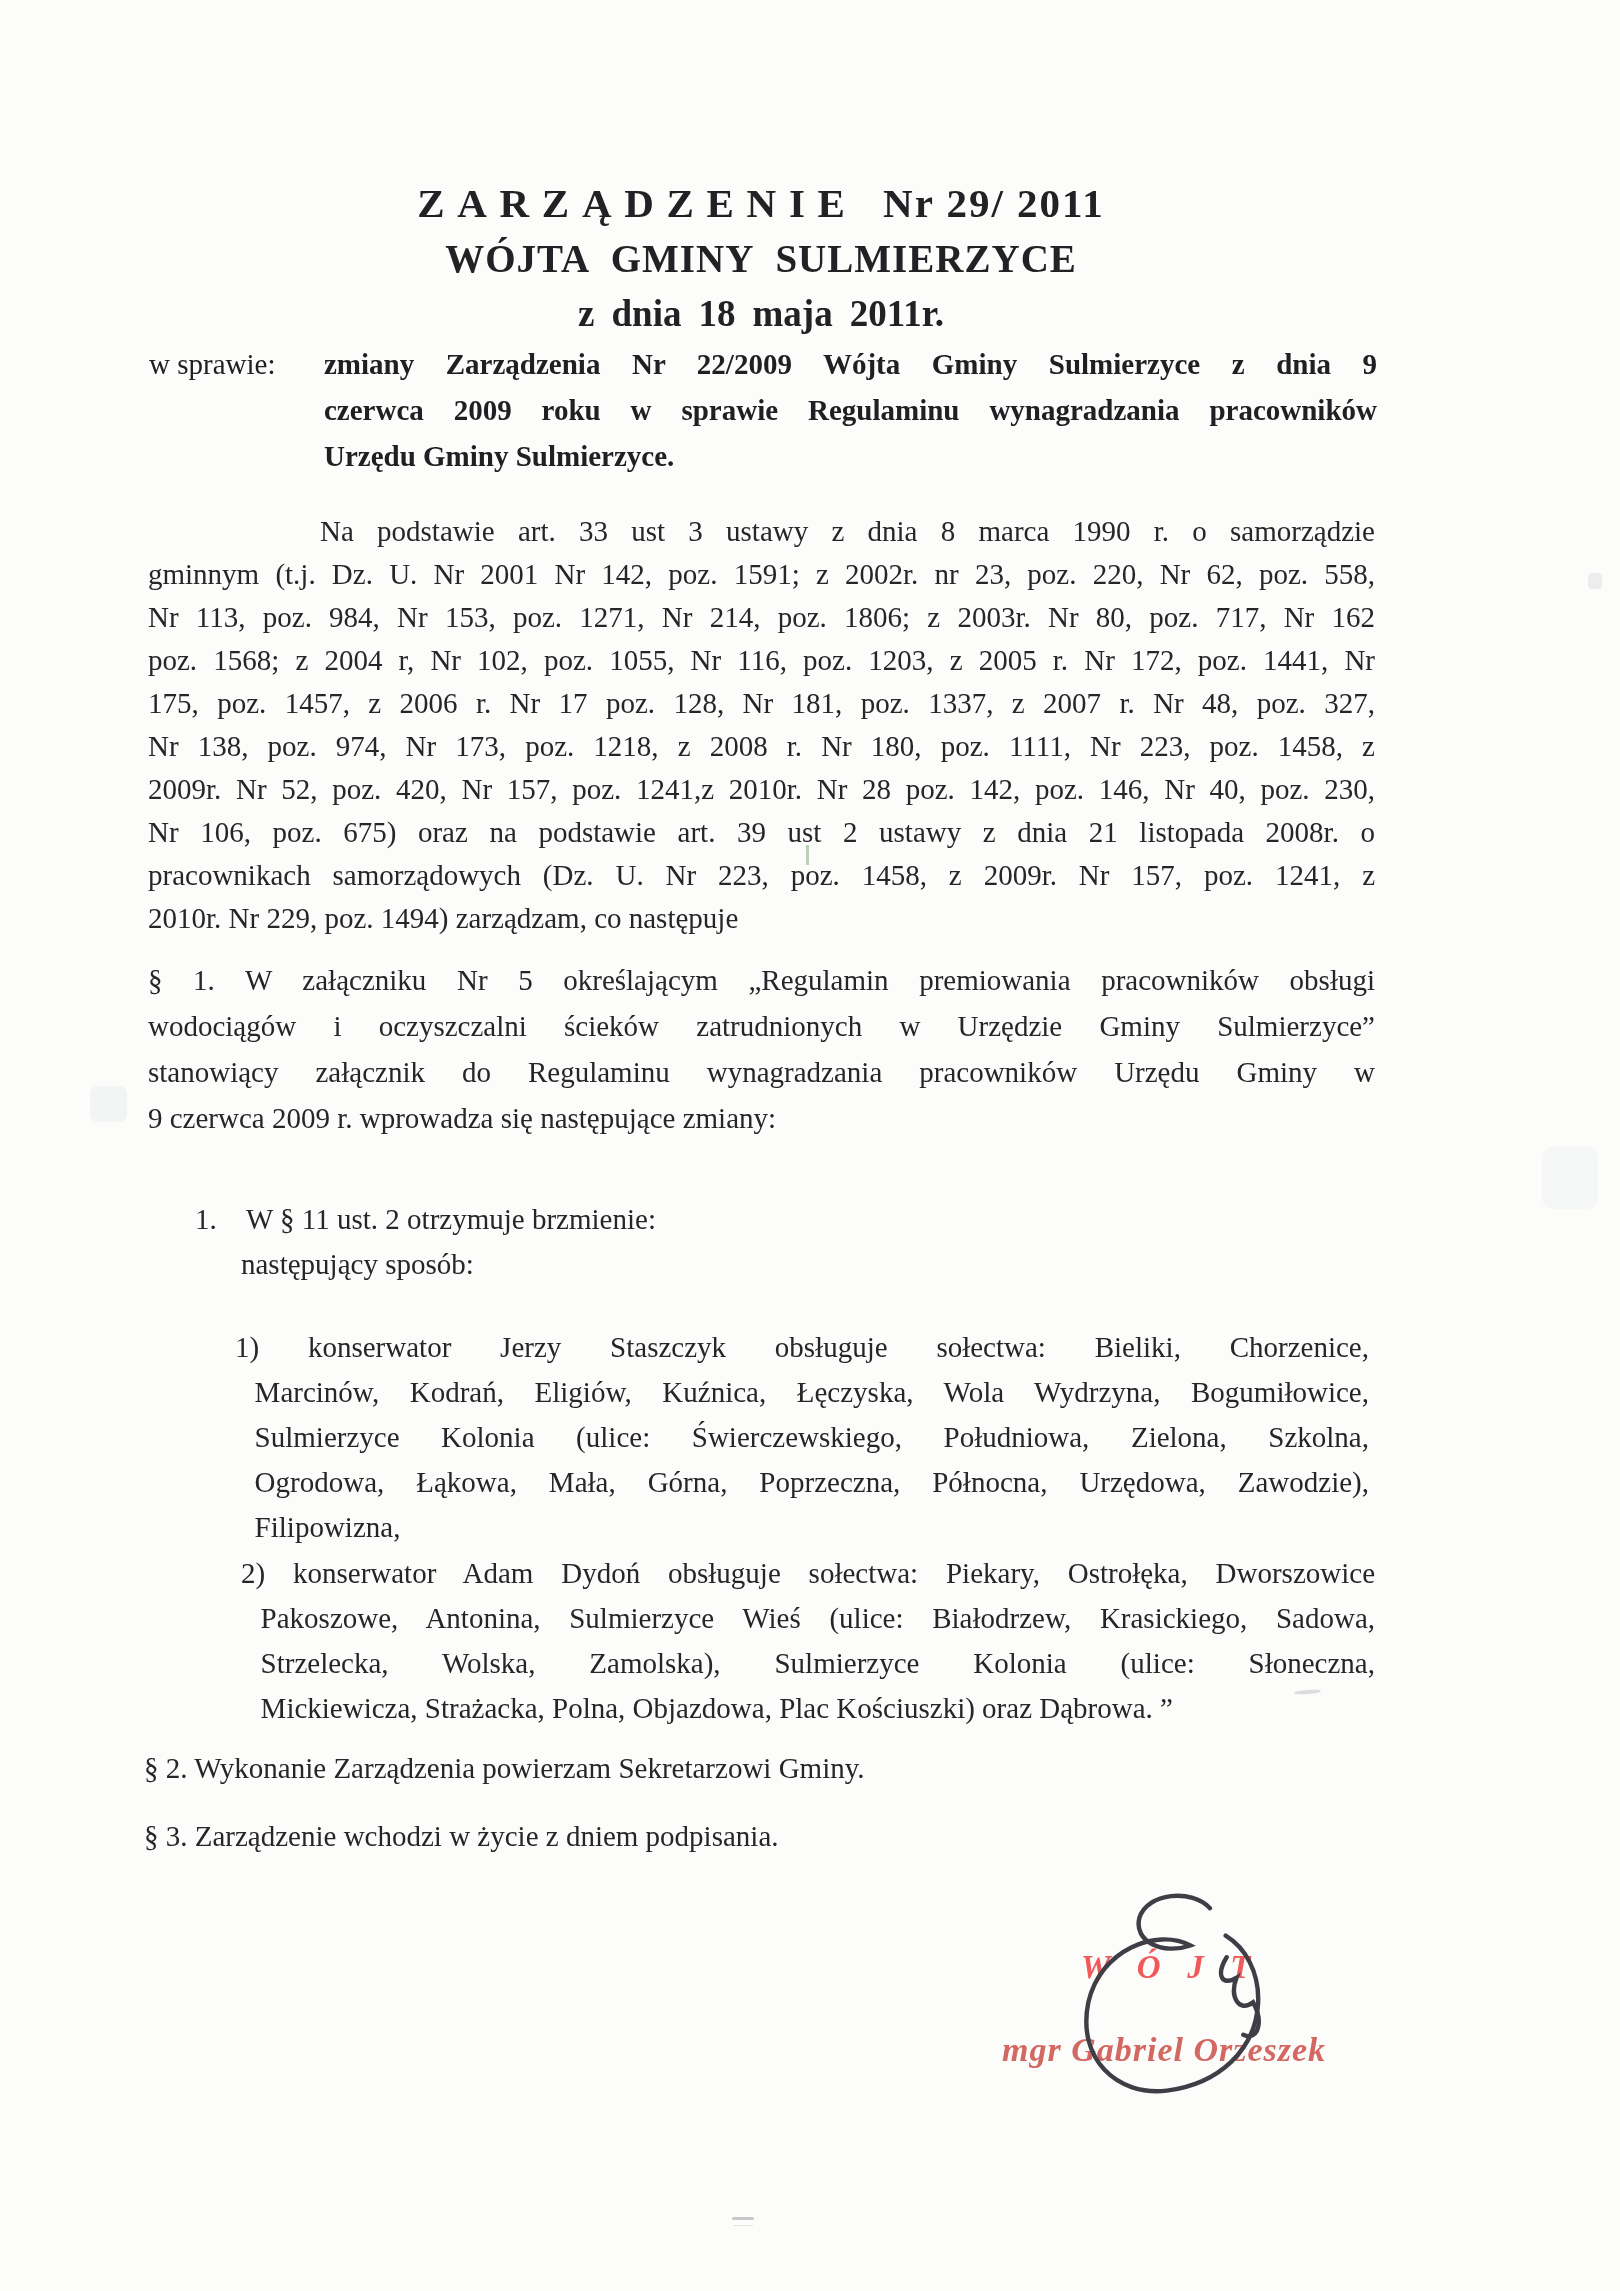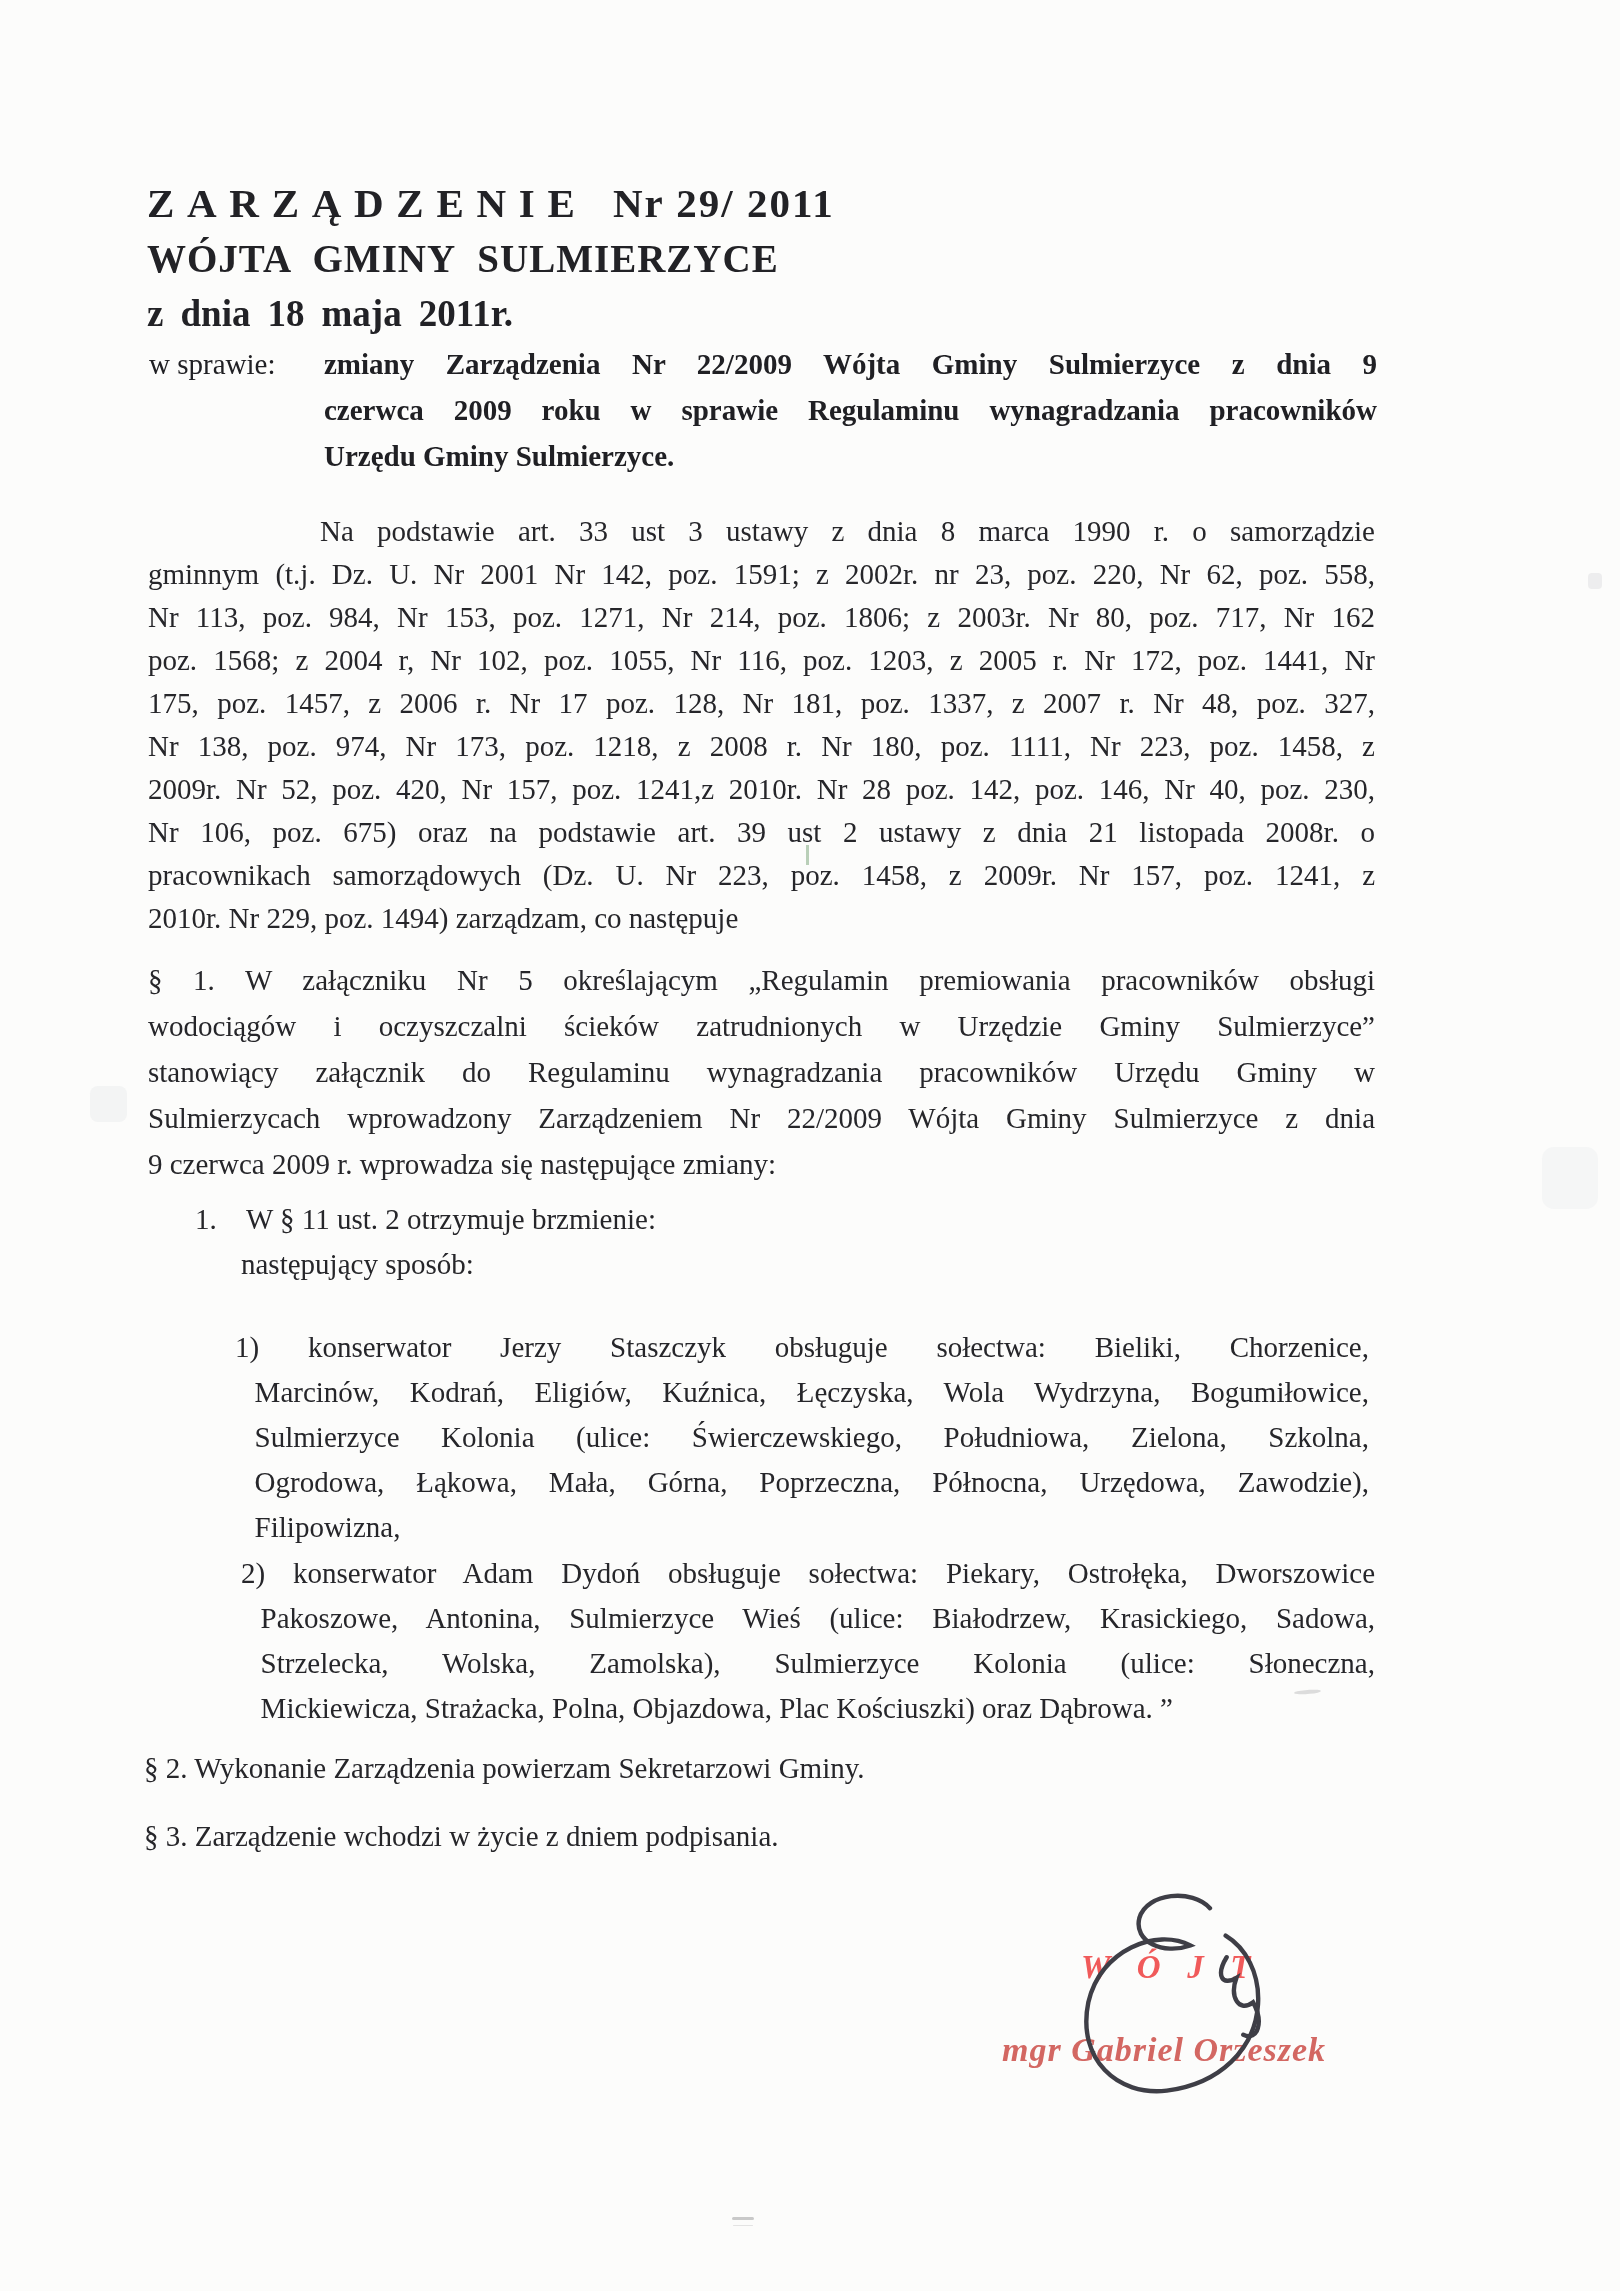--- a/index.html
+++ b/index.html
@@ -7,21 +7,21 @@
     width:1620px;height:2292px;position:relative;
     background:#fcfcfb;
     font-family:"Liberation Serif","DejaVu Serif",serif;
     color:#26262a;
     overflow:hidden;
   }
   .abs{position:absolute;}
   
   .doc-header{
     left:147px;top:176px;width:1228px;
-    font-weight:bold;color:#222226;
+    text-align:center;font-weight:bold;color:#222226;
   }
   .title-l1{font-size:41px;line-height:55px;white-space:nowrap;}
   .title-l1 .spaced{letter-spacing:12.7px;}
   .title-l1 .num{margin-left:25.5px;letter-spacing:2px;}
   .title-l2{font-size:39px;line-height:55px;word-spacing:11.8px;letter-spacing:1px;}
   .title-l3{font-size:37px;line-height:55px;word-spacing:7.8px;}
   
   .subject-label{
     left:149px;top:341px;font-size:29px;font-weight:normal;line-height:46px;color:#202024;
   }
@@ -114,21 +114,20 @@
     <div class="line">2009r. Nr 52, poz. 420, Nr 157, poz. 1241,z 2010r. Nr 28 poz. 142, poz. 146, Nr 40, poz. 230,</div>
     <div class="line">Nr 106, poz. 675) oraz na podstawie art. 39 ust 2 ustawy z dnia 21 listopada 2008r. o</div>
     <div class="line">pracownikach samorządowych (Dz. U. Nr 223, poz. 1458, z 2009r. Nr 157, poz. 1241, z</div>
     <div class="line last">2010r. Nr 229, poz. 1494) zarządzam, co następuje</div>
   </div>
 
 <div class="abs par1 justify">
     <div class="line">§ 1. W załączniku Nr 5 określającym „Regulamin premiowania pracowników obsługi</div>
     <div class="line">wodociągów i oczyszczalni ścieków zatrudnionych w Urzędzie Gminy Sulmierzyce”</div>
     <div class="line">stanowiący załącznik do Regulaminu wynagradzania pracowników Urzędu Gminy w</div>
-    <div class="line">Sulmierzycach wprowadzony Zarządzeniem Nr 22/2009 Wójta Gminy Sulmierzyce z dnia</div>
     <div class="line last">9 czerwca 2009 r. wprowadza się następujące zmiany:</div>
   </div>
 
 <div class="abs item-heading">
   <span class="item-num">1.</span><span>W § 11 ust. 2 otrzymuje brzmienie:</span>
 </div>
 
 <div class="abs sub-intro justify">
     <div class="line last">następujący sposób:</div>
   </div>

